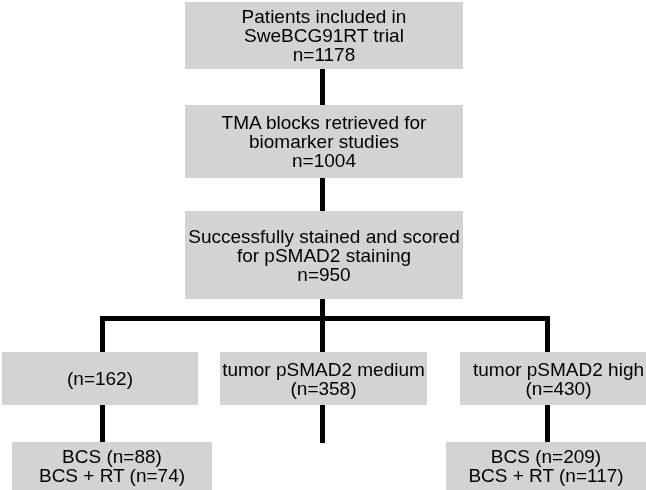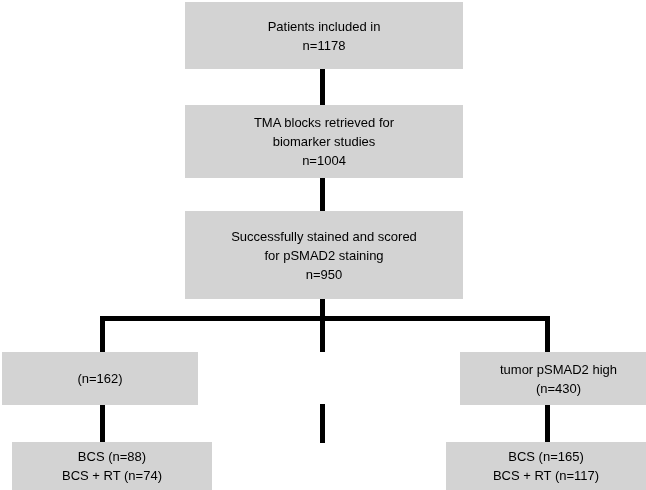--- a/index.html
+++ b/index.html
@@ -16,21 +16,21 @@
   }
   .node {
     position: absolute;
     background: var(--box-fill, #d3d3d3);
     color: var(--text, #000000);
     display: flex;
     flex-direction: column;
     justify-content: center;
     align-items: center;
     text-align: center;
-    font-size: 13px;
+    font-size: 19px;
     line-height: 19px;
   }
   .node span { display: block; white-space: nowrap; }
   .conn {
     position: absolute;
     background: var(--line, #000000);
   }
 </style>
 </head>
 <body>
@@ -42,49 +42,54 @@
   <div class="conn" style="left:320px; top:282px; width:5px;  height:70px;"></div>
   <div class="conn" style="left:100px; top:316px; width:450px; height:5px;"></div>
   <div class="conn" style="left:100px; top:318px; width:5px;  height:34px;"></div>
   <div class="conn" style="left:545px; top:318px; width:5px;  height:34px;"></div>
   <div class="conn" style="left:100px; top:404px; width:5px;  height:39px;"></div>
   <div class="conn" style="left:320px; top:404px; width:5px;  height:39px;"></div>
   <div class="conn" style="left:545px; top:404px; width:5px;  height:39px;"></div>
 
   <div class="node" style="left:185px; top:2px; width:278px; height:67px;">
     <span>Patients included in</span>
+    <span>SweBCG91RT trial</span>
     <span>n=1178</span>
   </div>
 
   <div class="node" style="left:185px; top:105px; width:278px; height:73px;">
     <span>TMA blocks retrieved for</span>
     <span>biomarker studies</span>
     <span>n=1004</span>
   </div>
 
   <div class="node" style="left:185px; top:211px; width:278px; height:88px;">
     <span>Successfully stained and scored</span>
     <span>for pSMAD2 staining</span>
     <span>n=950</span>
   </div>
 
   <div class="node" style="left:2px; top:352px; width:196px; height:53px;">
     <span>(n=162)</span>
   </div>
 
+  <div class="node" style="left:220px; top:352px; width:207px; height:53px;">
+    <span>tumor pSMAD2 medium</span>
+    <span>(n=358)</span>
+  </div>
 
   <div class="node" style="left:446px; top:352px; width:197px; height:53px;margin-left:14px;">
     <span>tumor pSMAD2 high</span>
     <span>(n=430)</span>
   </div>
 
   <div class="node" style="left:0px; top:442px; width:200px; height:48px;margin-left:12px;">
     <span>BCS (n=88)</span>
     <span>BCS + RT (n=74)</span>
   </div>
 
 
   <div class="node" style="left:446px; top:442px; width:200px; height:48px;">
-    <span>BCS (n=165)</span>
+    <span>BCS (n=209)</span>
     <span>BCS + RT (n=117)</span>
   </div>
 
 </div>
 
 </body></html>

